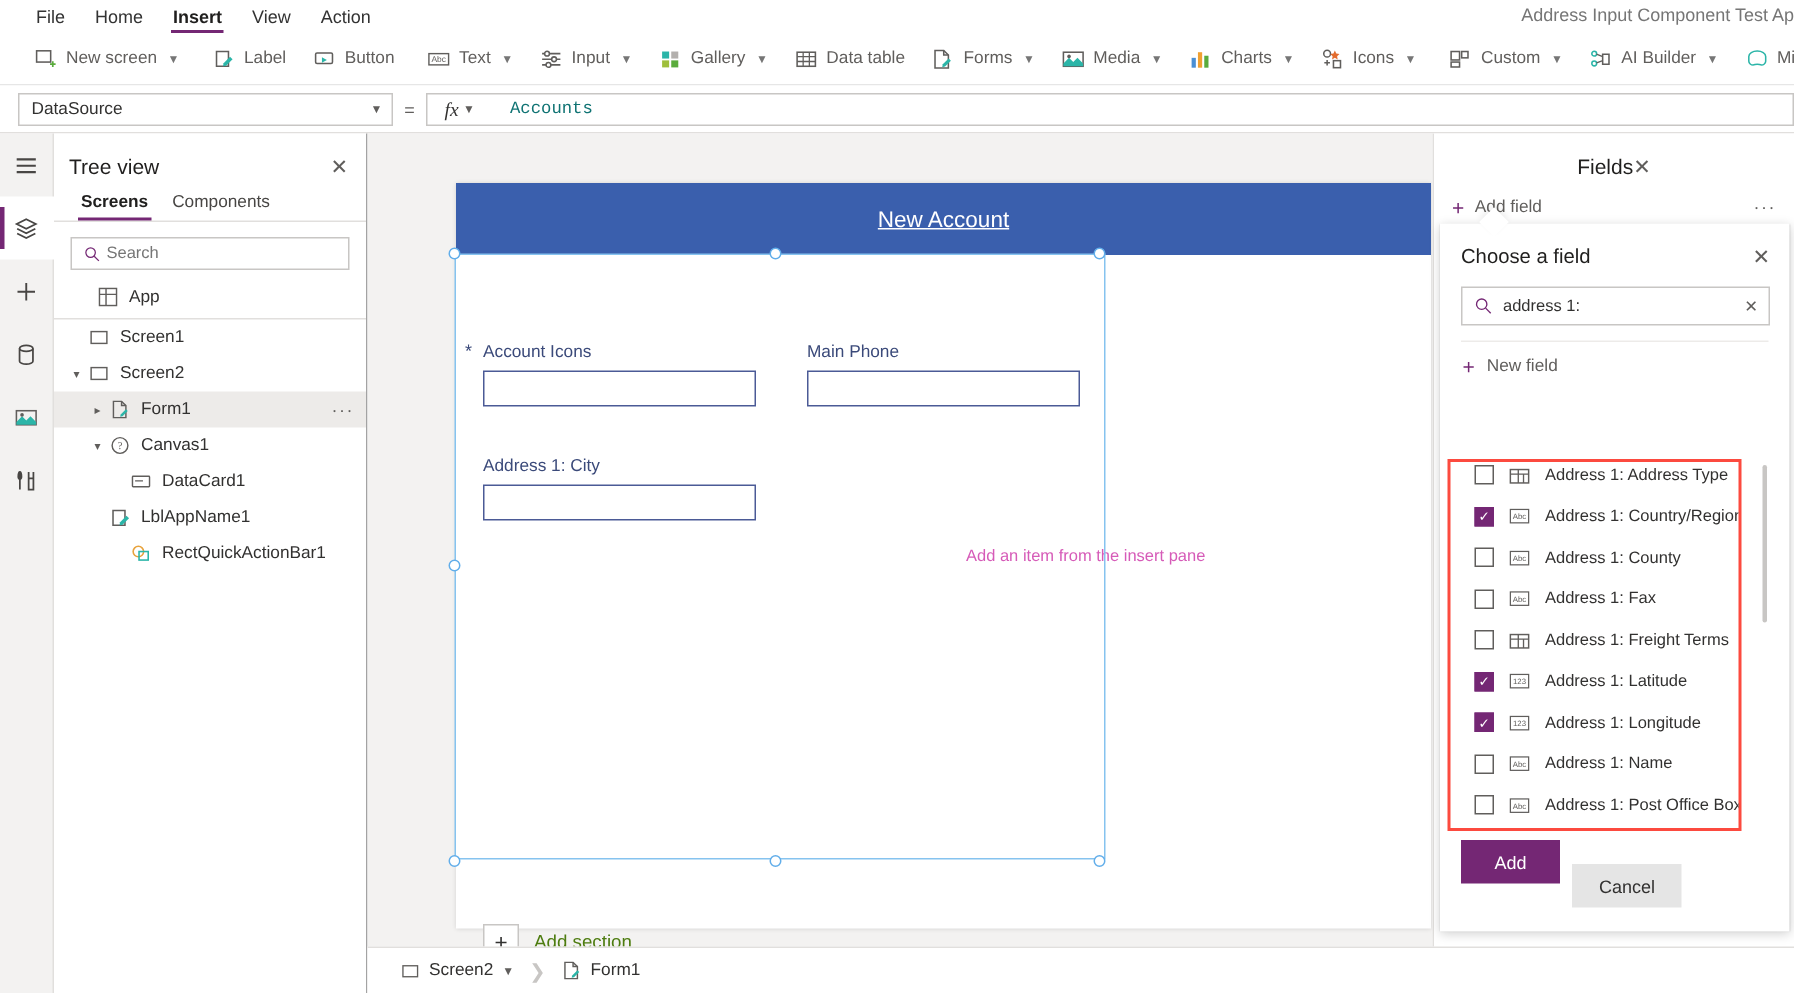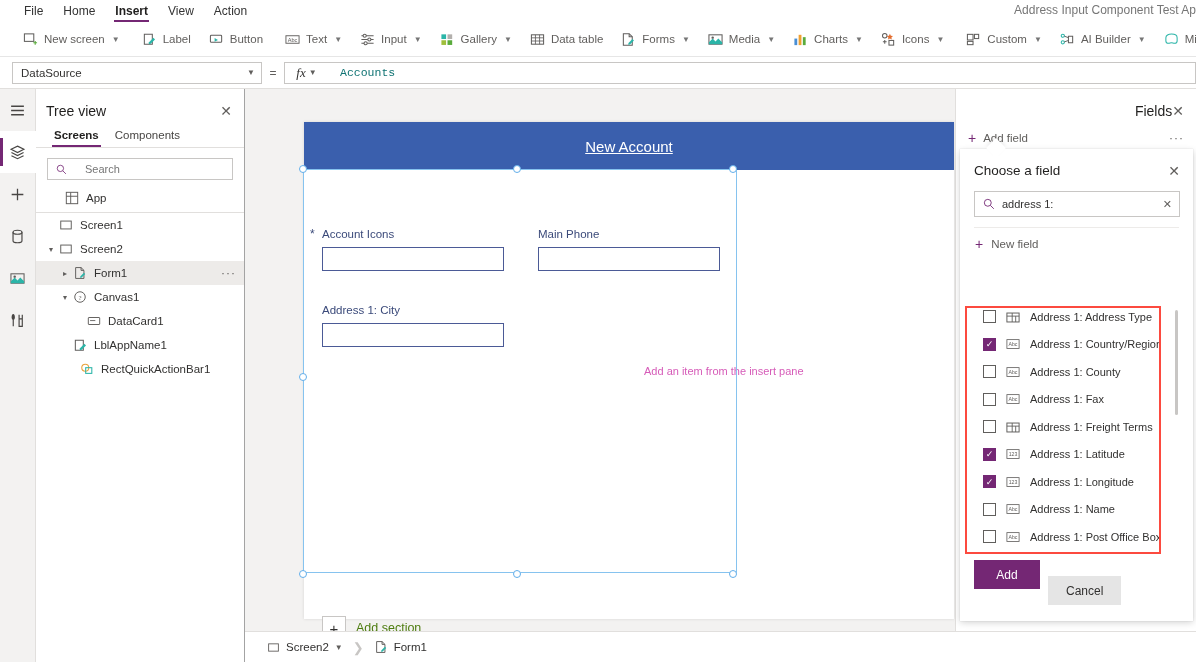--- a/index.html
+++ b/index.html
@@ -103,21 +103,21 @@
   #tv-head{ display:flex; align-items:center; justify-content:space-between;
     padding:14px 12px 6px 10px; }
   #tv-title{ font-size:14px; color:#201f1e; }
   .closex{ color:#605e5c; font-size:14px; cursor:pointer; line-height:1; }
   #tv-tabs{ display:flex; padding:0 10px; border-bottom:1px solid #e1dfdd; gap:0; }
   .tv-tab{ font-size:11.5px; color:#484644; padding:4px 8px 6px 8px; position:relative; cursor:pointer;}
   .tv-tab.active{ color:#201f1e; font-weight:bold; }
   .tv-tab.active:after{ content:""; position:absolute; left:6px; right:6px; bottom:0; height:2px; background:#742774;}
   #tv-search{
     margin:10px 11px 6px 11px; height:22px; border:1px solid #c8c6c4; background:#fff;
-    display:flex; align-items:center; gap:18px; padding-left:8px;
+    display:flex; align-items:center; gap:4px; padding-left:8px;
     font-size:11px; color:#767676;
   }
   .tv-row{
     height:24px; display:flex; align-items:center; font-size:11.5px; color:#323130;
     padding-right:8px; cursor:pointer; position:relative;
   }
   .tv-row.sel{ background:#edebe9; }
   .tv-row .exp{ width:14px; text-align:center; font-size:8px; color:#605e5c; flex:0 0 14px;}
   .tv-row .ico{ width:16px; height:16px; margin-right:6px; flex:0 0 16px; display:flex;align-items:center;justify-content:center;}
   .tv-row .lbl{ flex:1; white-space:nowrap; overflow:hidden; }
@@ -161,21 +161,21 @@
     width:24px; height:24px; border:1px solid #c8c6c4; background:#fff;
     display:flex; align-items:center; justify-content:center; color:#323130; font-size:15px;
   }
   #addsection .asl{ font-size:12.5px; color:#4d7c0f; }
 
   
   #fieldspanel{
     position:absolute; left:955px; top:89px; width:241px; height:573px;
     background:#ffffff; border-left:1px solid #e1dfdd;
   }
-  #fp-head{ display:flex; align-items:center; justify-content:flex-end; padding:14px 12px 0 12px;}
+  #fp-head{ display:flex; align-items:center; justify-content:center; padding:14px 12px 0 12px;}
   #fp-title{ font-size:14px; color:#201f1e; }
   #fp-addrow{
     display:flex; align-items:center; justify-content:space-between;
     padding:12px 12px 0 12px;
   }
   #fp-addrow .left{ display:flex; align-items:center; gap:7px; color:#605e5c; font-size:11.5px; }
   #fp-addrow .plus{ color:#742774; font-size:14px; line-height:1; }
   #fp-addrow .dots{ color:#605e5c; font-size:12px; letter-spacing:1px;}
 
   
@@ -551,21 +551,21 @@
       <div class="tv-row" style="padding-left: 22px;">
         <span class="exp"></span>
         <span class="ico">
           <svg width="15" height="15" viewBox="0 0 16 16">
             <path d="M2.5 2.5h8.5v10.5h-8.5z" fill="none" stroke="#605e5c" stroke-width="1.1"></path>
             <path d="M7.5 10.8l4.6-4.6 1.8 1.8-4.6 4.6-2.2.4z" fill="#2bb5a8"></path>
           </svg>
         </span>
         <span class="lbl">LblAppName1</span>
       </div>
-      <div class="tv-row" style="padding-left: 10px; margin-left: 19px;">
+      <div class="tv-row" style="padding-left: 36px;">
         <span class="exp"></span>
         <span class="ico">
           <svg width="14" height="14" viewBox="0 0 16 16">
             <circle cx="6" cy="6.5" r="4" fill="none" stroke="#e8a33d" stroke-width="1.2"></circle>
             <rect x="6.5" y="6.5" width="7" height="6.5" fill="none" stroke="#2bb5a8" stroke-width="1.2"></rect>
           </svg>
         </span>
         <span class="lbl">RectQuickActionBar1</span>
       </div>
     </div>

